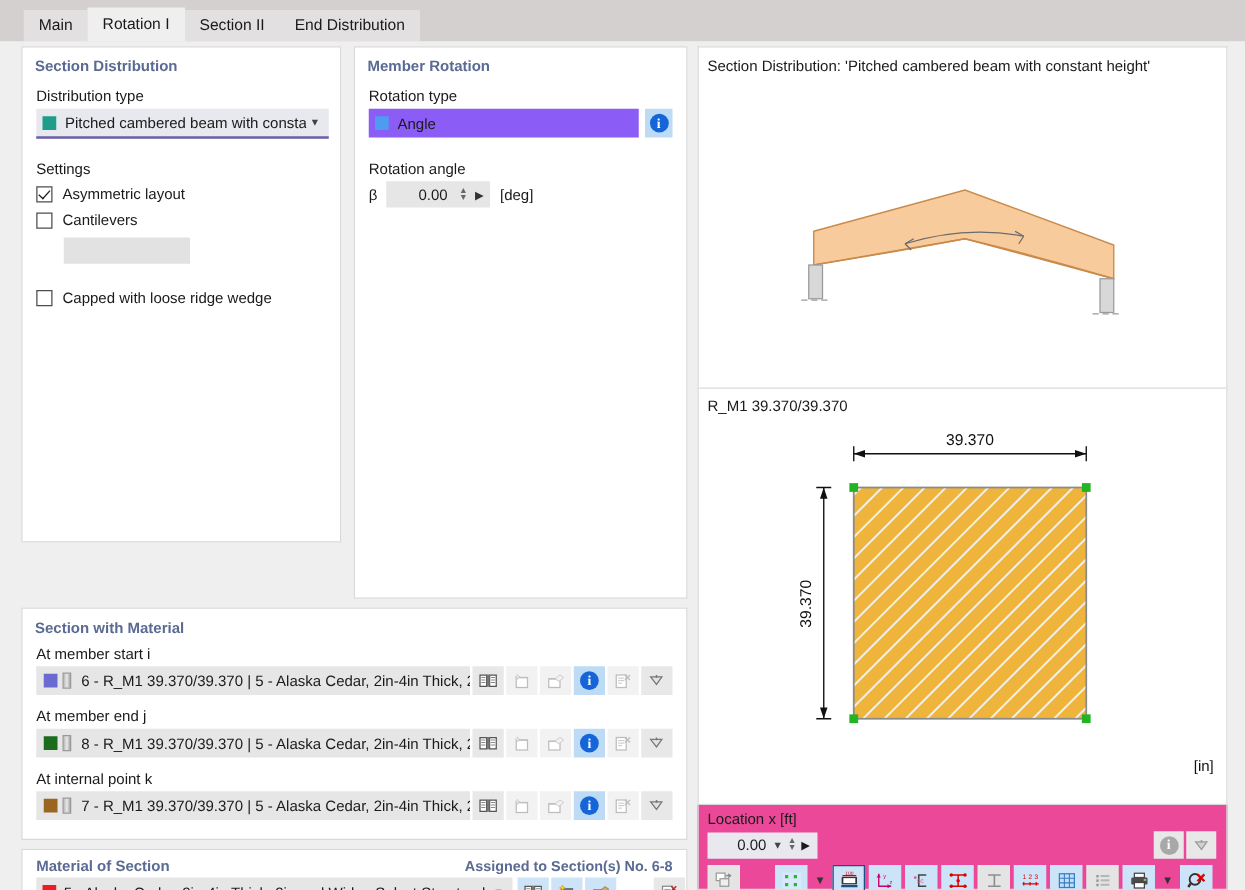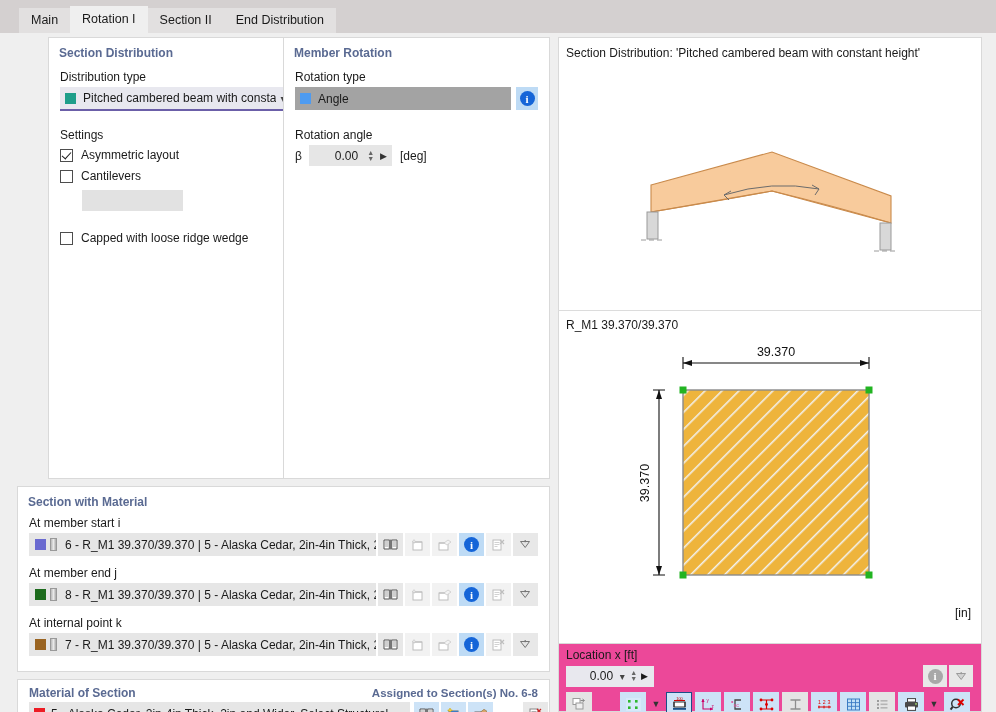--- a/index.html
+++ b/index.html
@@ -49,21 +49,21 @@
     border: 1px solid #d9d9d9;
   }
   .panel-title {
     color: #5a6a92;
     font-weight: bold;
     font-size: 12px;
     padding: 8px 10px 4px 10px;
   }
 
   
-  #panel-dist   { left: 17px;  top: 4px;   width: 256px; height: 442px; margin-left: 31px; }
+  #panel-dist   { left: 17px;  top: 4px;   width: 256px; height: 397px; }
   #panel-rot    { left: 283px; top: 4px;   width: 267px; height: 442px; }
   #panel-secmat { left: 17px;  top: 453px; width: 533px; height: 186px; }
   #panel-mat    { left: 17px;  top: 646px; width: 533px; height: 57px;
                   border-top: 1px solid #d9d9d9; background: #ffffff; }
 
   
   #preview-top { left: 558px; top: 4px;  width: 424px; height: 273px;
                  background:#fff; border:1px solid #d9d9d9; border-bottom:none;}
   #preview-mid { left: 558px; top: 277px; width: 424px; height: 334px;
                  background:#fff; border:1px solid #d9d9d9; border-top:1px solid #dcdcdc;}
@@ -72,21 +72,21 @@
 
   .field-label {
     font-size: 12px; color: #1a1a1a;
     padding: 0 0 3px 0;
   }
 
   
   .combo {
     display: flex; align-items: center;
     height: 22px;
-    background: #a3a3a3;
+    background: #8b5cf6;
     border: none;
     padding: 0 4px 0 5px;
     font-size: 12px;
     cursor: default;
   }
   .combo.focused {
     background: #e8e8ef;
     border-bottom: 2px solid #6b5fa8;
     height: 24px;
   }

